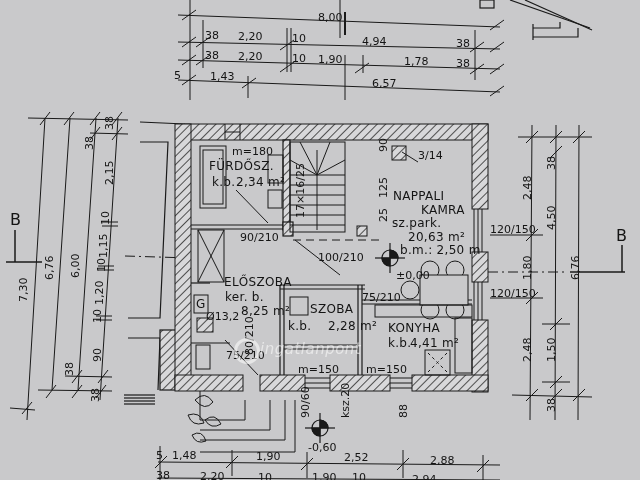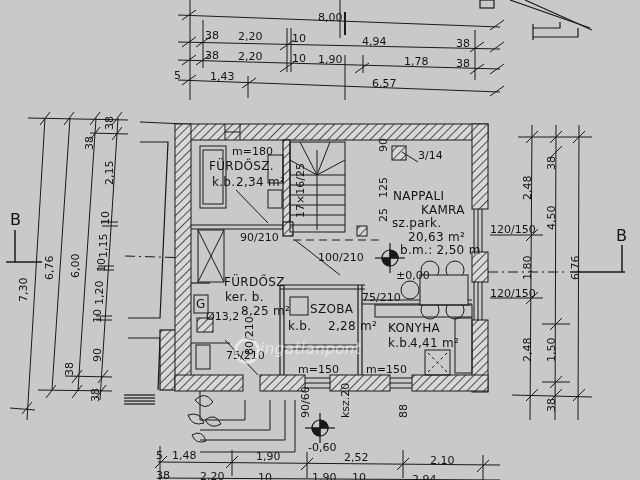--- a/index.html
+++ b/index.html
@@ -311,21 +311,21 @@
 <div class="lbl room" style="left:212px;top:176px">k.b.</div>
 <div class="lbl room" style="left:236px;top:176px">2,34 m²</div>
 <div class="lbl dim" style="left:232px;top:146px">m=180</div>
 
 <div class="lbl room" style="left:393px;top:190px">NAPPALI</div>
 <div class="lbl room" style="left:421px;top:204px">KAMRA</div>
 <div class="lbl room" style="left:392px;top:217px">sz.park.</div>
 <div class="lbl room" style="left:408px;top:231px">20,63 m²</div>
 <div class="lbl room" style="left:400px;top:244px">b.m.: 2,50 m</div>
 
-<div class="lbl room" style="left:224px;top:276px">FÜRDŐSZ</div>
+<div class="lbl room" style="left:224px;top:276px">ELŐSZOBA</div>
 <div class="lbl room" style="left:225px;top:291px">ker. b.</div>
 <div class="lbl room" style="left:241px;top:305px">8,25 m²</div>
 
 <div class="lbl room" style="left:310px;top:303px">SZOBA</div>
 <div class="lbl room" style="left:288px;top:320px">k.b.</div>
 <div class="lbl room" style="left:328px;top:320px">2,28 m²</div>
 
 <div class="lbl room" style="left:388px;top:322px">KONYHA</div>
 <div class="lbl room" style="left:388px;top:337px">k.b.</div>
 <div class="lbl room" style="left:410px;top:337px">4,41 m²</div>
@@ -389,21 +389,21 @@
 <div class="lbl dim vert" style="left:522px;top:280px">1,80</div>
 <div class="lbl dim vert" style="left:570px;top:280px">6,76</div>
 <div class="lbl dim vert" style="left:522px;top:362px">2,48</div>
 <div class="lbl dim vert" style="left:546px;top:362px">1,50</div>
 <div class="lbl dim vert" style="left:546px;top:412px">38</div>
 
 <div class="lbl dim" style="left:156px;top:450px">5</div>
 <div class="lbl dim" style="left:172px;top:450px">1,48</div>
 <div class="lbl dim" style="left:256px;top:451px">1,90</div>
 <div class="lbl dim" style="left:344px;top:452px">2,52</div>
-<div class="lbl dim" style="left:430px;top:455px">2,10</div>
+<div class="lbl dim" style="left:430px;top:455px">2,88</div>
 <div class="lbl dim" style="left:156px;top:470px">38</div>
 <div class="lbl dim" style="left:200px;top:471px">2,20</div>
 <div class="lbl dim" style="left:258px;top:472px">10</div>
 <div class="lbl dim" style="left:312px;top:472px">1,90</div>
 <div class="lbl dim" style="left:352px;top:472px">10</div>
 <div class="lbl dim" style="left:412px;top:474px">2,94</div>
 
 <div class="lbl room" style="left:10px;top:212px;font-size:16px">B</div>
 <div class="lbl room" style="left:616px;top:228px;font-size:16px">B</div>
 

